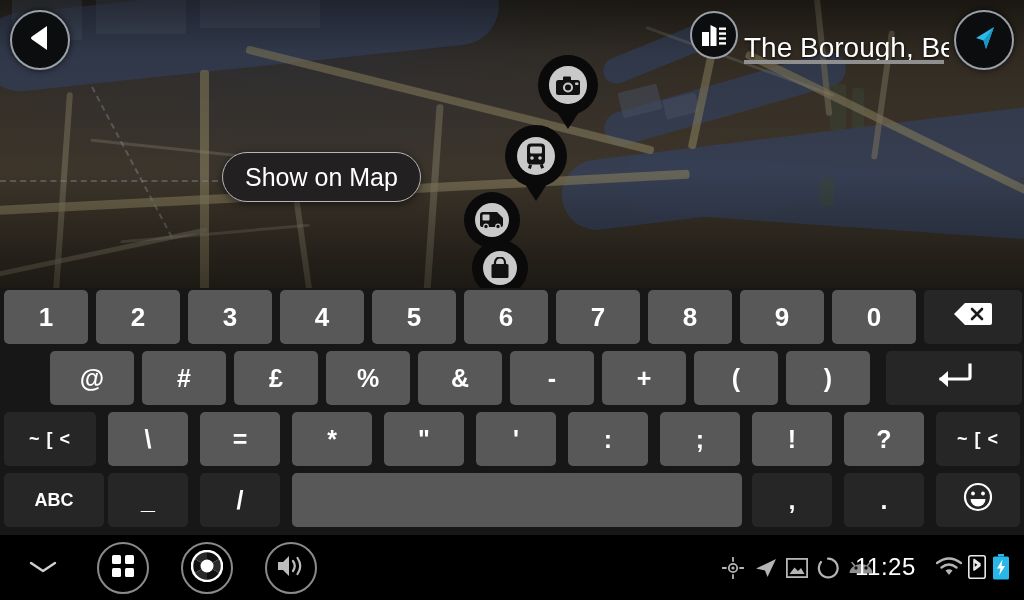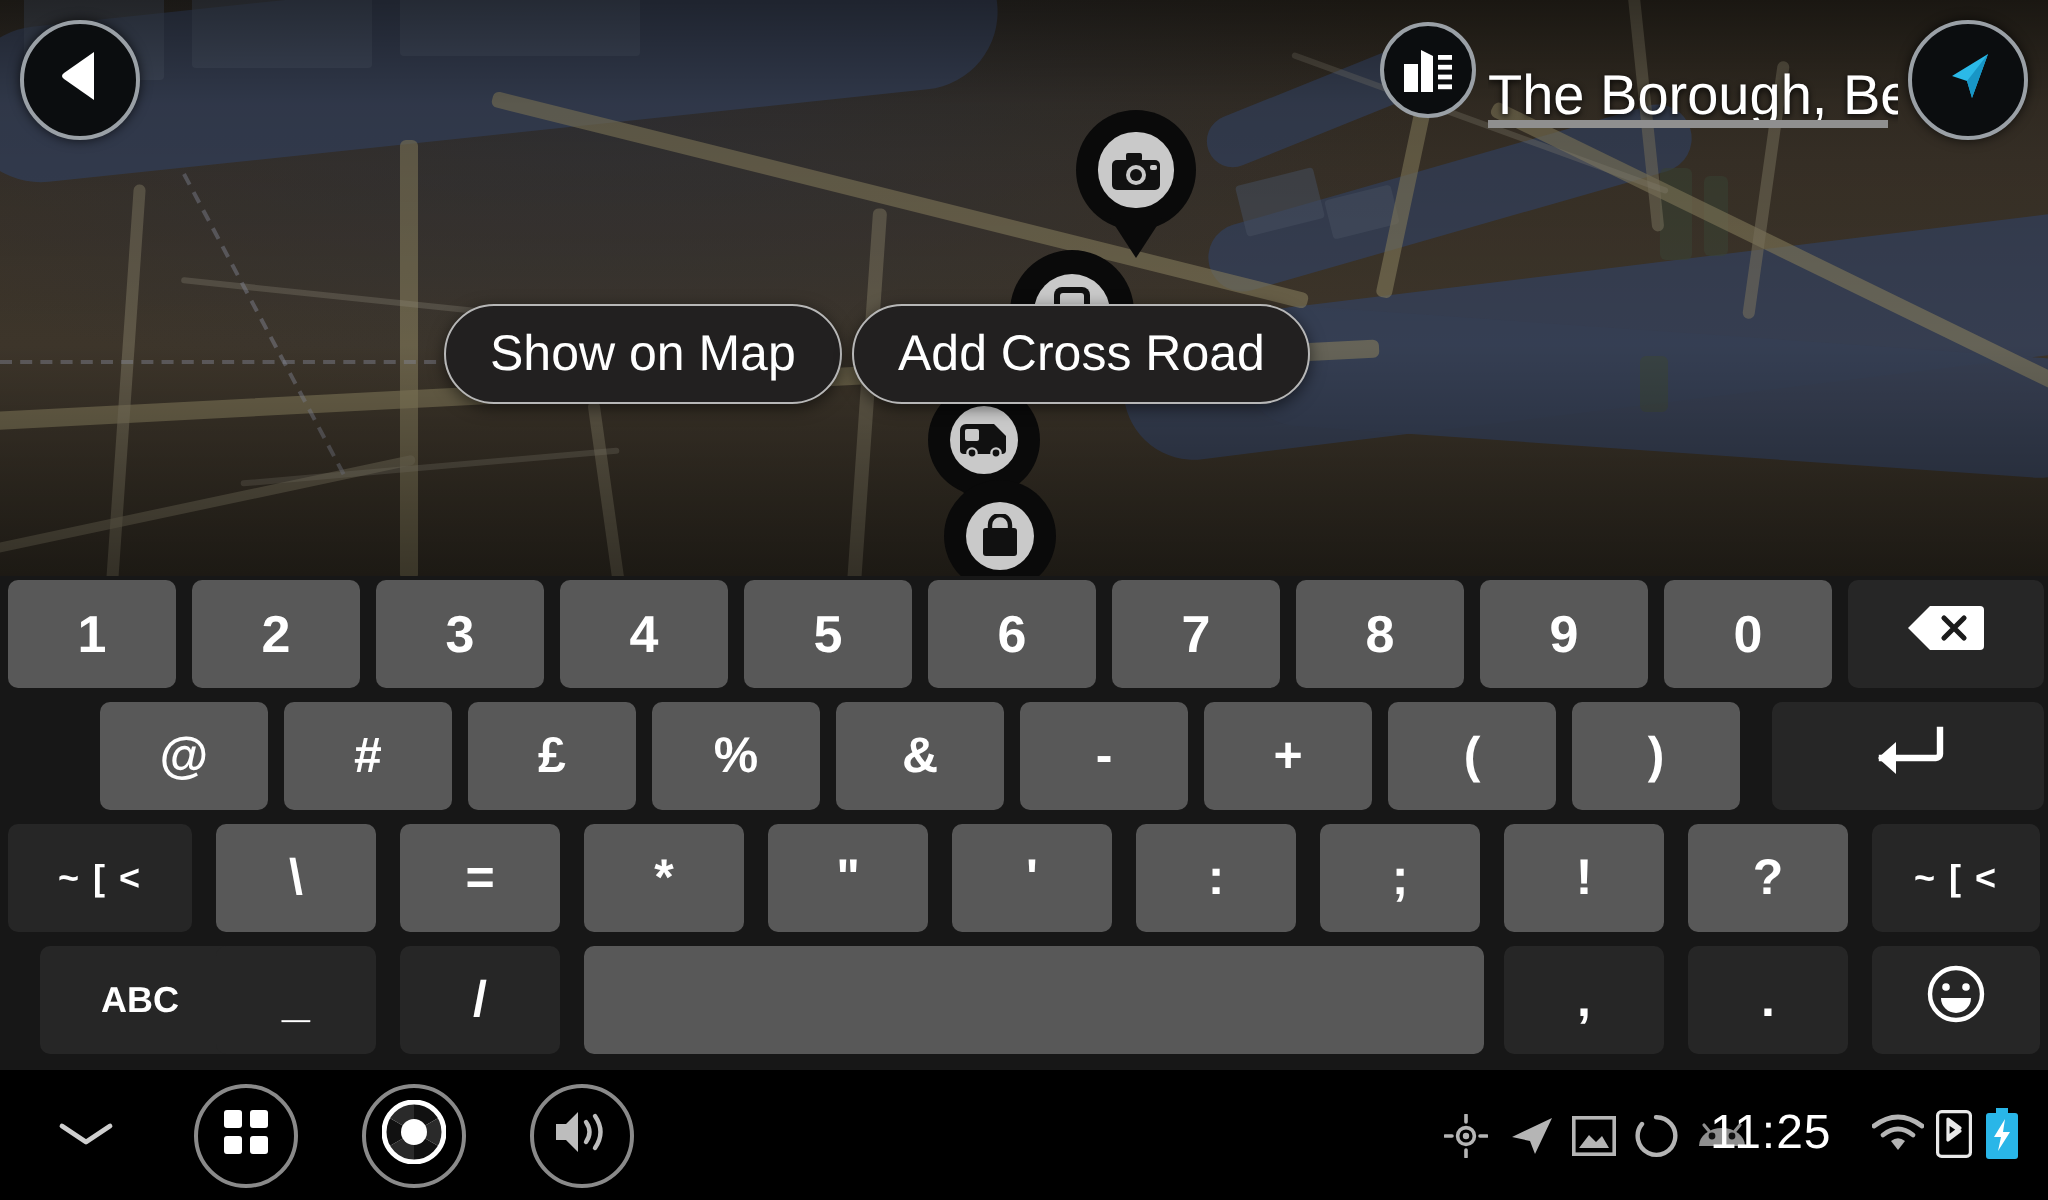--- a/index.html
+++ b/index.html
@@ -266,23 +266,20 @@
           <path d="M25 4 L14.5 17.5 L17 26 Z" fill="#1896c6"></path>
         </svg>
       </span>
     </div>
   </div>
 
   <div id="actions">
     <div id="showMapBtn" class="pill">
       <span>Show on Map</span>
     </div>
-    <div id="addCrossBtn" class="pill">
-      <span>Add Cross Road</span>
-    </div>
   </div>
 
   <div id="keyboard">
       <div class="krow" style="top: 2px;">
         <div class="key num" style="left: 4px; width: 84px;">
           <span>1</span>
         </div>
         <div class="key num" style="left: 96px; width: 84px;">
           <span>2</span>
         </div>
@@ -381,21 +378,21 @@
           <span>!</span>
         </div>
         <div class="key" style="left: 844px; width: 80px;">
           <span>?</span>
         </div>
         <div class="key dark mod" style="left: 936px; width: 84px;">
           <span>~ [ &lt;</span>
         </div>
       </div>
       <div class="krow" style="top: 185px;">
-        <div class="key dark abc" style="left: 20px; width: 100px; text-align: right;">
+        <div class="key dark abc" style="left: 4px; width: 100px; text-align: right;">
           <span>ABC</span>
         </div>
         <div class="key dark" style="left: 108px; width: 80px;">
           <span>_</span>
         </div>
         <div class="key dark" style="left: 200px; width: 80px;">
           <span>/</span>
         </div>
         <div class="key" style="left: 292px; width: 450px;"></div>
         <div class="key dark" style="left: 752px; width: 80px;">

